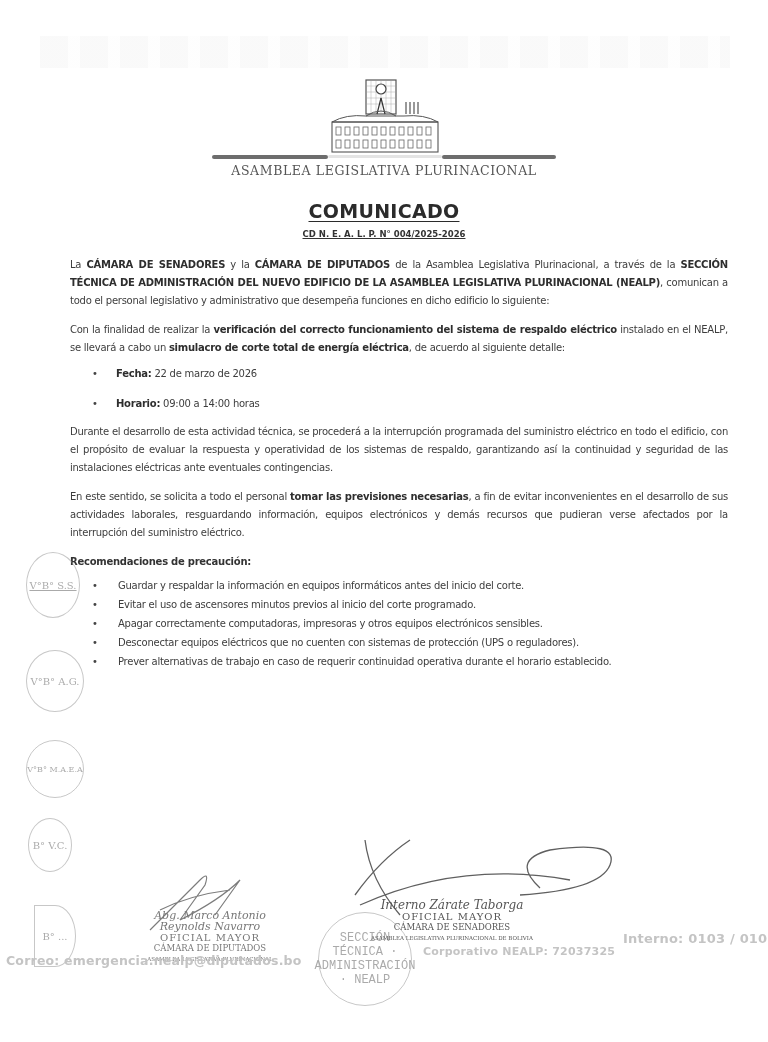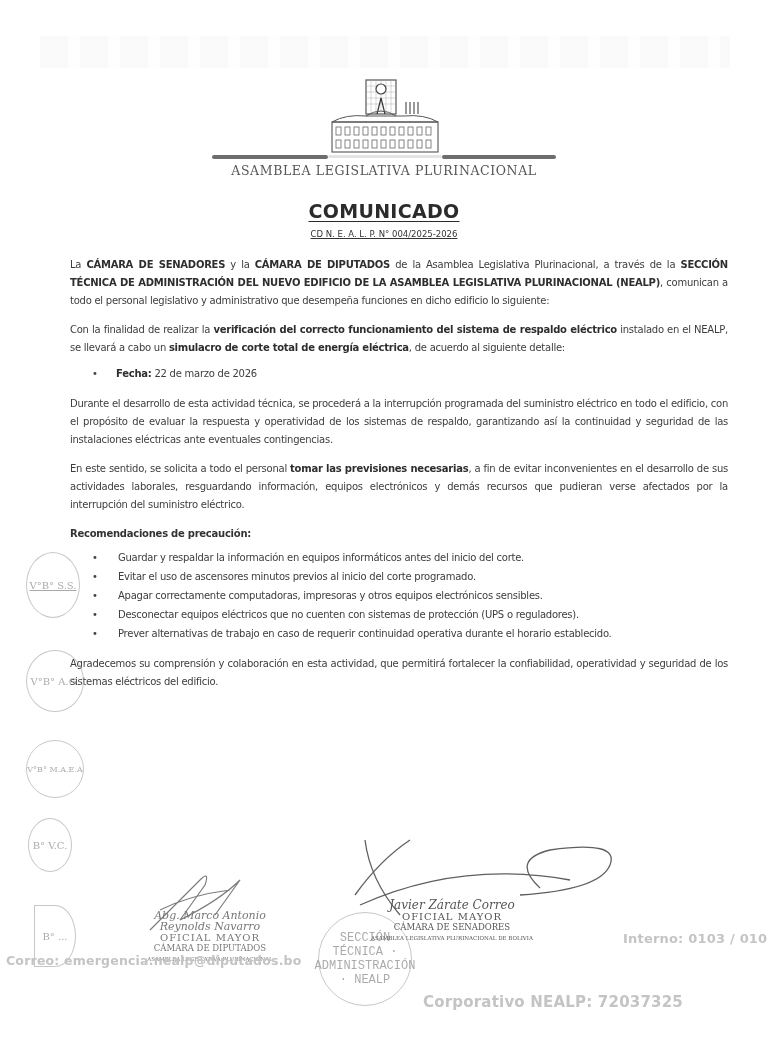--- a/index.html
+++ b/index.html
@@ -25,21 +25,21 @@
     position: absolute; left: 0; width: 768px; top: 163px; text-align: center;
     font-family: "DejaVu Serif", serif; font-size: 12.5px; letter-spacing: .6px; color: #555;
   }
   .title {
     position: absolute; left: 0; width: 768px; top: 200px; text-align: center;
     font-size: 19px; font-weight: bold; color: #2b2b2b; text-decoration: underline;
     text-underline-offset: 3px; letter-spacing: .3px;
   }
   .ref {
     position: absolute; left: 0; width: 768px; top: 229px; text-align: center;
-    font-size: 8.5px; color: #333; text-decoration: underline;
+    font-size: 8.5px; color: #333; text-decoration: underline; font-weight: bold;
   }
   .body {
     position: absolute; left: 70px; width: 658px; top: 256px;
     font-size: 10px; line-height: 18px; text-align: justify; color: #3d3d3d;
     letter-spacing: -0.25px;
   }
   .body p { margin: 0 0 11px 0; }
   .body b { color: #2e2e2e; }
   .detail-list { list-style: none; margin: 2px 0 10px 0; padding: 0 0 0 22px; }
   .detail-list li { position: relative; padding-left: 24px; margin-bottom: 12px; }
@@ -134,38 +134,38 @@
     <p>
       <span>La </span><b>CÁMARA DE SENADORES</b><span> y la </span><b>CÁMARA DE DIPUTADOS</b><span> de la Asamblea Legislativa Plurinacional, a través de la </span><b>SECCIÓN TÉCNICA DE ADMINISTRACIÓN DEL NUEVO EDIFICIO DE LA ASAMBLEA LEGISLATIVA PLURINACIONAL (NEALP)</b><span>, comunican a todo el personal legislativo y administrativo que desempeña funciones en dicho edificio lo siguiente:</span>
     </p>
 
     <p style="margin-bottom:8px">
       <span>Con la finalidad de realizar la </span><b>verificación del correcto funcionamiento del sistema de respaldo eléctrico</b><span> instalado en el NEALP, se llevará a cabo un </span><b>simulacro de corte total de energía eléctrica</b><span>, de acuerdo al siguiente detalle:</span>
     </p>
 
     <ul class="detail-list">
       <li><b>Fecha:</b><span> 22 de marzo de 2026</span></li>
+      <li style="margin-bottom:6px"><b>Horario:</b><span> 09:00 a 14:00 horas</span></li>
     </ul>
 
     <p>Durante el desarrollo de esta actividad técnica, se procederá a la interrupción programada del suministro eléctrico en todo el edificio, con el propósito de evaluar la respuesta y operatividad de los sistemas de respaldo, garantizando así la continuidad y seguridad de las instalaciones eléctricas ante eventuales contingencias.</p>
 
     <p>
       <span>En este sentido, se solicita a todo el personal </span><b>tomar las previsiones necesarias</b><span>, a fin de evitar inconvenientes en el desarrollo de sus actividades laborales, resguardando información, equipos electrónicos y demás recursos que pudieran verse afectados por la interrupción del suministro eléctrico.</span>
     </p>
 
     <div class="rec-title">Recomendaciones de precaución:</div>
     <ul class="rec-list">
       <li>Guardar y respaldar la información en equipos informáticos antes del inicio del corte.</li>
       <li>Evitar el uso de ascensores minutos previos al inicio del corte programado.</li>
       <li>Apagar correctamente computadoras, impresoras y otros equipos electrónicos sensibles.</li>
       <li>Desconectar equipos eléctricos que no cuenten con sistemas de protección (UPS o reguladores).</li>
       <li>Prever alternativas de trabajo en caso de requerir continuidad operativa durante el horario establecido.</li>
     </ul>
 
-    <p>Agradecemos su comprensión y colaboración en esta actividad, que permitirá fortalecer la confiabilidad, operatividad y seguridad de los sistemas eléctricos del edificio.</p>
   </div>
 
   <div class="stamp" style="left:26px;top:552px;width:52px;height:64px;text-decoration:underline;">V°B° S.S.</div>
   <div class="stamp" style="left:26px;top:650px;width:56px;height:60px;">V°B° A.G.</div>
   <div class="stamp" style="left:26px;top:740px;width:56px;height:56px;font-size:8px;">V°B° M.A.E.A</div>
   <div class="stamp" style="left:28px;top:818px;width:42px;height:52px;">B° V.C.</div>
   <div class="stamp" style="left:34px;top:905px;width:40px;height:60px;border-radius:0 50% 50% 0;">B° ...</div>
 
   <svg class="sig" style="left:120px;top:860px;width:150px;height:80px" viewBox="0 0 150 80">
     <path d="M30 70 L80 20 Q90 10 85 25 L60 60 Q100 40 120 20 L95 55 M40 50 Q70 35 110 30" fill="none" stroke="#666" stroke-width="1.2"></path>
@@ -174,24 +174,24 @@
     <div class="n">Abg. Marco Antonio Reynolds Navarro</div>
     <div class="r">OFICIAL MAYOR</div>
     <div class="o">CÁMARA DE DIPUTADOS</div>
     <div class="s">ASAMBLEA LEGISLATIVA PLURINACIONAL</div>
   </div>
 
   <svg class="sig" style="left:340px;top:820px;width:290px;height:110px" viewBox="0 0 290 110">
     <path d="M20 85 Q120 40 230 60 M200 68 Q170 40 210 30 Q280 20 270 45 Q260 70 180 75 M15 75 Q40 40 70 20 M60 95 Q30 60 25 20" fill="none" stroke="#444" stroke-width="1.3"></path>
   </svg>
   <div class="signer" style="left:362px;top:900px;width:180px;color:#555;">
-    <div class="n" style="font-size:12px">Javier Zárate Correo</div>
+    <div class="n" style="font-size:12px">Interno Zárate Taborga</div>
     <div class="r">OFICIAL MAYOR</div>
     <div class="o">CÁMARA DE SENADORES</div>
     <div class="s">ASAMBLEA LEGISLATIVA PLURINACIONAL DE BOLIVIA</div>
   </div>
 
   <div class="stamp" style="left:318px;top:912px;width:94px;height:94px;font-size:12px;text-align:center;padding:8px;box-sizing:border-box;font-family:Liberation Mono, monospace;">SECCIÓN TÉCNICA · ADMINISTRACIÓN · NEALP</div>
 
   <div class="footer" style="left:6px;">Correo: emergencia.nealp@diputados.bo</div>
-  <div class="footer" style="left:423px;font-size:15px;top:993px;">Corporativo NEALP: 72037325</div>
+  <div class="footer" style="left:423px;font-size:11px;top:945px;">Corporativo NEALP: 72037325</div>
   <div class="footer" style="left:623px;font-size:13px;top:931px;">Interno: 0103 / 010</div>
 </div>
 
 </body></html>

